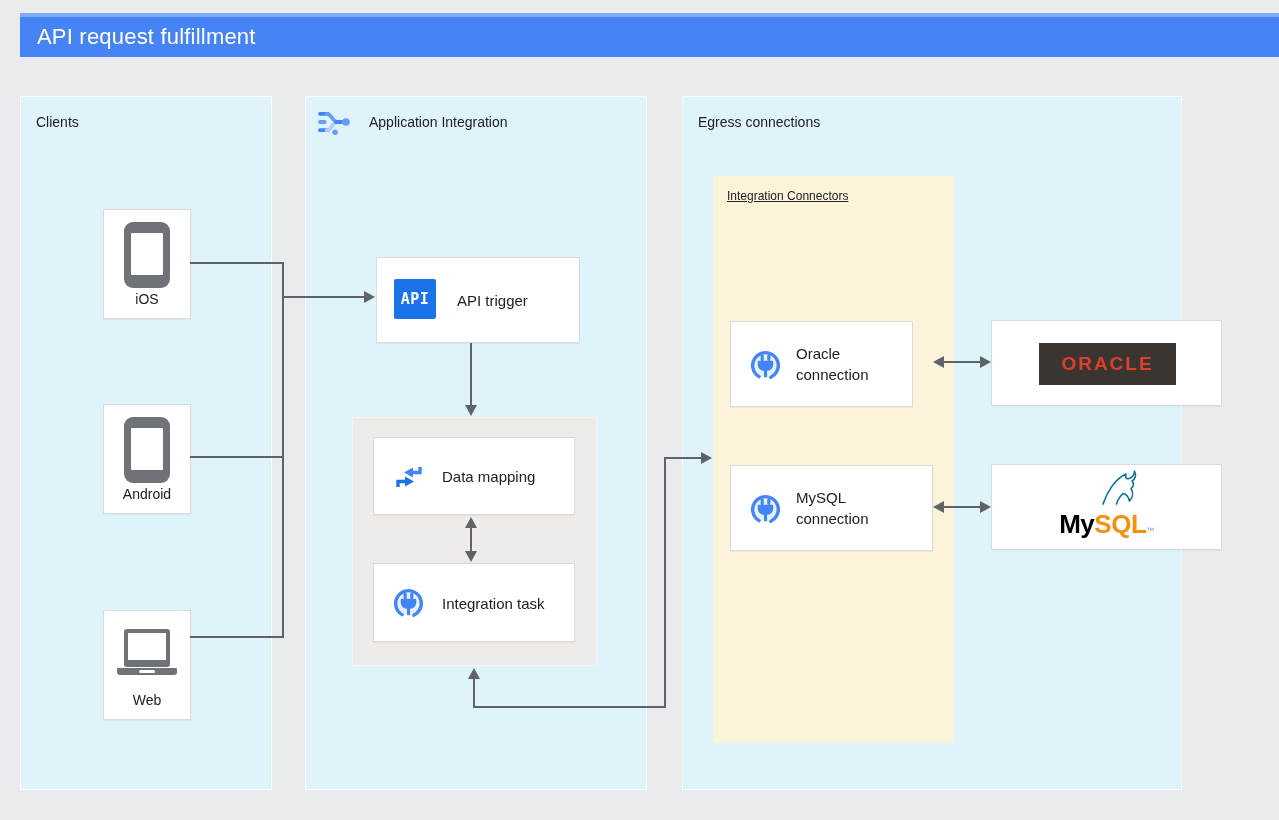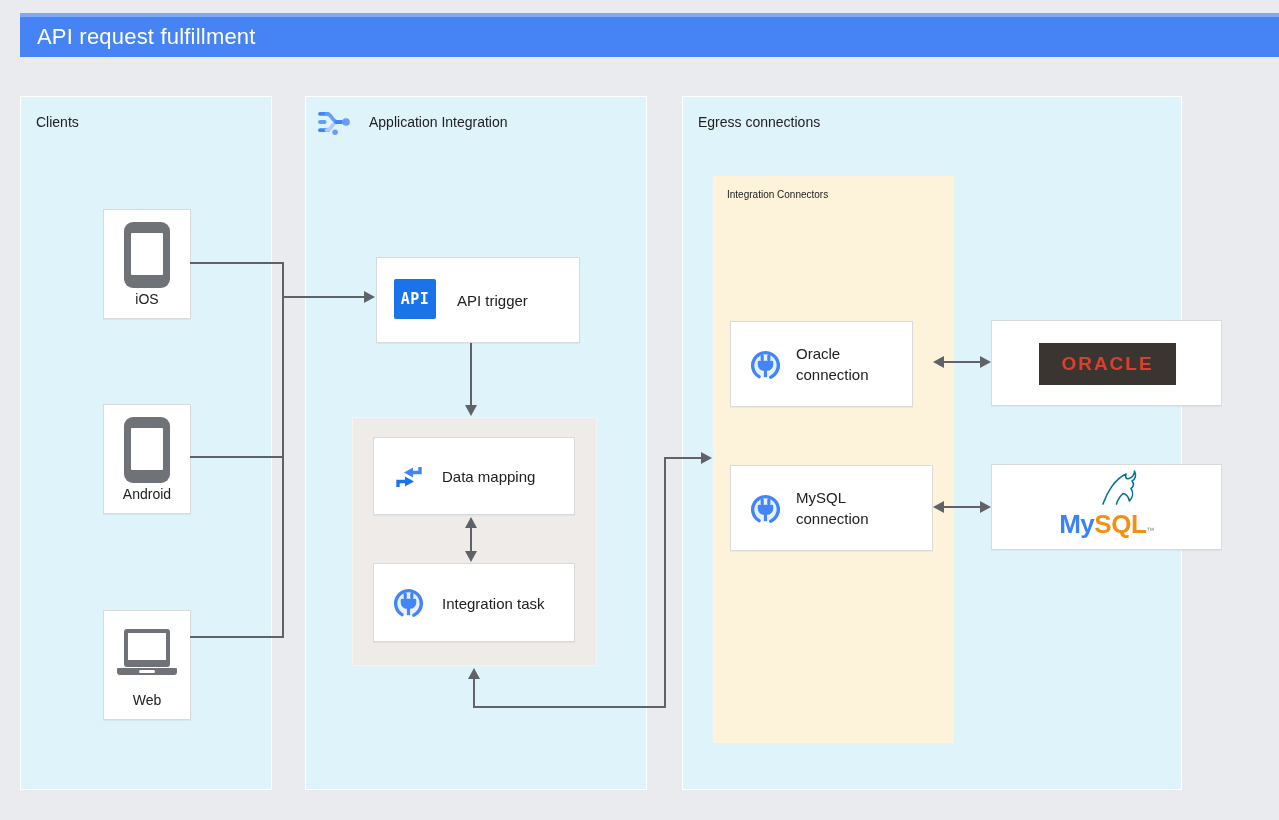--- a/index.html
+++ b/index.html
@@ -53,34 +53,34 @@
   .subpanel-gray{position:absolute;left:352px;top:417px;width:245px;height:249px;background:var(--gray-sub);border:1px solid #F6F3F1;box-sizing:border-box;}
   #card-data-mapping{left:373px;top:437px;width:202px;height:78px;}
   #card-data-mapping .icon-wrap{position:absolute;left:20px;top:24px;}
   #card-data-mapping .label{position:absolute;left:68px;top:50%;transform:translateY(-50%);width:130px;}
   #card-connectors-task{left:373px;top:563px;width:202px;height:79px;}
   .conn-icon-wrap{position:absolute;left:17px;top:22px;}
   #card-connectors-task .label{position:absolute;left:68px;top:50%;transform:translateY(-50%);width:110px;}
 
   
   .subpanel-yellow{position:absolute;left:30px;top:79px;width:241px;height:567px;background:var(--yellow);}
-  .subpanel-yellow .sub-label{position:absolute;left:14px;top:13px;font-size:10px;color:var(--ink);}
+  .subpanel-yellow .sub-label{position:absolute;left:14px;top:13px;font-size:12px;color:var(--ink);text-decoration:underline;}
   #card-oracle-conn{left:730px;top:321px;width:183px;height:86px;}
   #card-mysql-conn{left:730px;top:465px;width:203px;height:86px;}
   #card-oracle-conn .conn-icon-wrap,#card-mysql-conn .conn-icon-wrap{top:26px;}
   #card-oracle-conn .label,#card-mysql-conn .label{position:absolute;left:65px;top:50%;transform:translateY(-50%);width:115px;}
 
   #card-oracle-logo{left:991px;top:320px;width:231px;height:86px;}
   .oracle-plate{position:absolute;left:47px;top:22px;width:137px;height:42px;background:#3B3531;display:flex;align-items:center;justify-content:center;}
   .oracle-plate span{color:#DF3E2D;font-size:19px;font-weight:bold;letter-spacing:2px;}
 
   #card-mysql-logo{left:991px;top:464px;width:231px;height:86px;}
   .mysql-dolphin{position:absolute;left:104px;top:3px;}
   .mysql-word{position:absolute;left:0;bottom:9px;width:100%;text-align:center;font-size:26px;font-weight:bold;letter-spacing:-0.5px;}
-  .mysql-word .my{color:#3b82f6;}
+  .mysql-word .my{color:#000000;}
   .mysql-word .sql{color:#F29111;}
   .mysql-word .tm{font-size:8px;color:#8A8F94;font-weight:normal;vertical-align:baseline;}
 
   
   .l{position:absolute;background:var(--line);}
   .ah{position:absolute;width:0;height:0;}
   .ah.r{border-top:6px solid transparent;border-bottom:6px solid transparent;border-left:11px solid var(--line);}
   .ah.lft{border-top:6px solid transparent;border-bottom:6px solid transparent;border-right:11px solid var(--line);}
   .ah.d{border-left:6px solid transparent;border-right:6px solid transparent;border-top:11px solid var(--line);}
   .ah.u{border-left:6px solid transparent;border-right:6px solid transparent;border-bottom:11px solid var(--line);}

